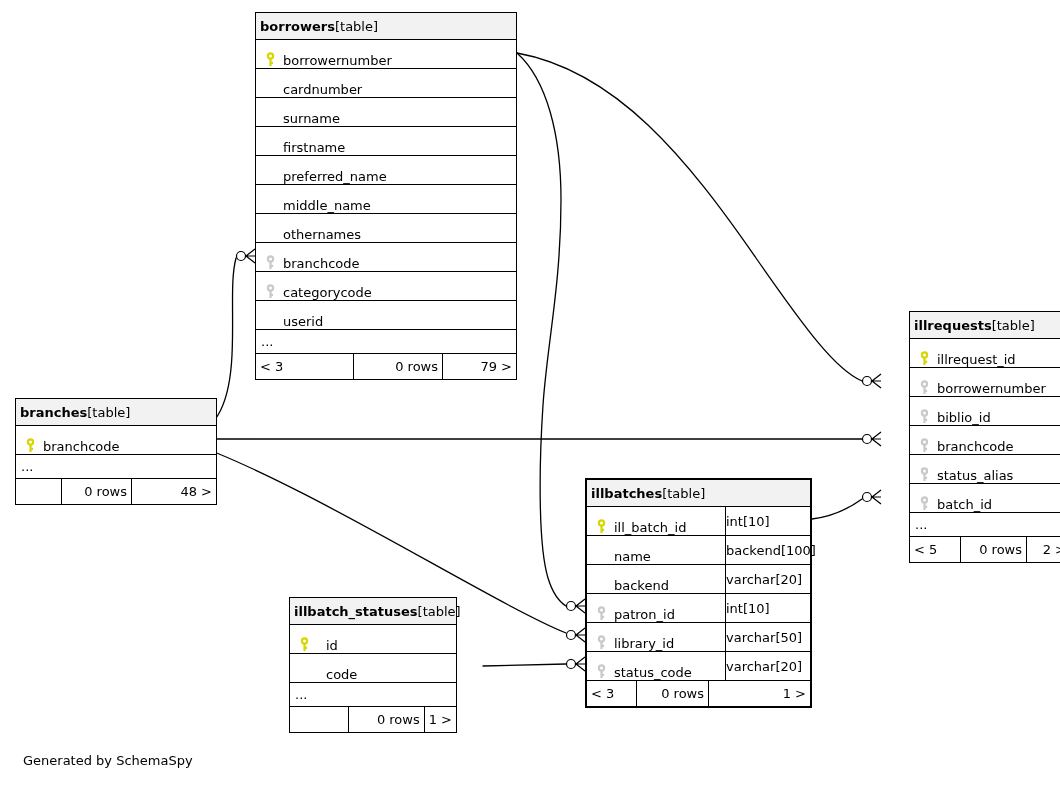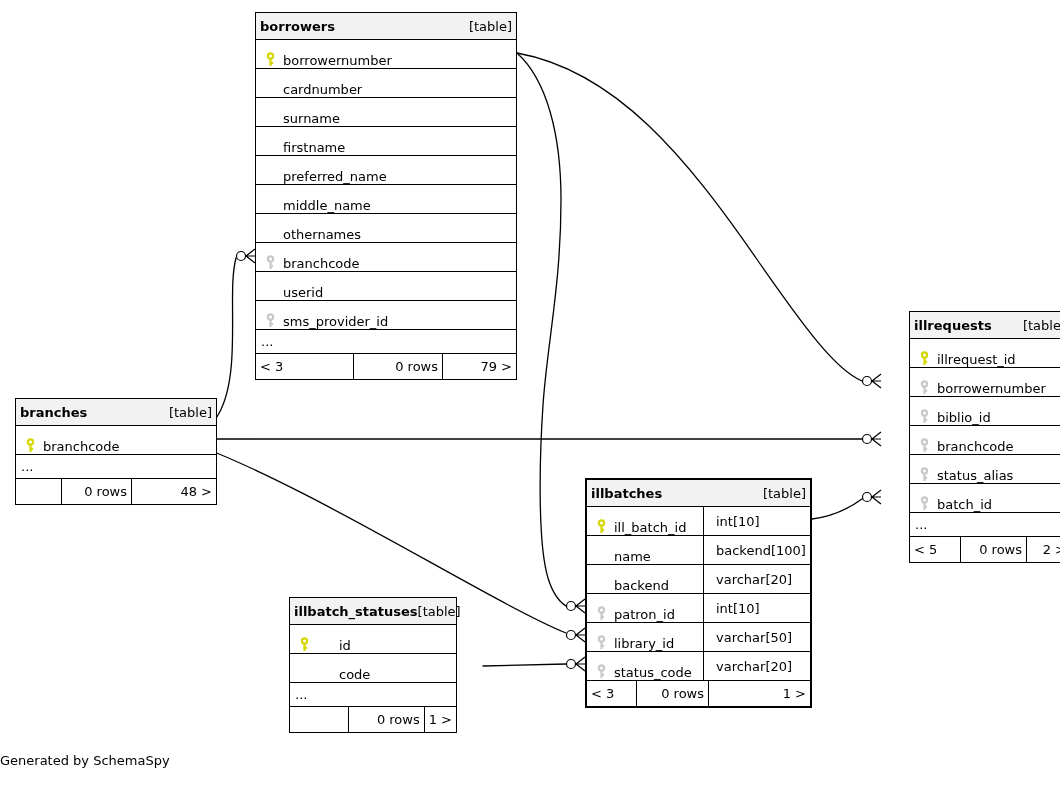--- a/index.html
+++ b/index.html
@@ -11,28 +11,28 @@
   }
   
   #connections{position:absolute;left:0;top:0;width:1060px;height:785px}
   #connections .conn{fill:none;stroke:var(--line,#000);stroke-width:1.3px;stroke-linecap:round}
   #connections .crow{fill:none;stroke:var(--line,#000);stroke-width:1.2px}
   #connections .dot{fill:#fff;stroke:var(--line,#000);stroke-width:1.2px}
 
   
   .tbl{position:absolute;background:#fff;border:1px solid #000}
   .tbl--thick{border-width:2.5px}
-  .hdr{height:27px;display:flex;align-items:center;justify-content:space-between;
+  .hdr{height:27px;display:flex;align-items:center;
        padding:0 4px;background:var(--hdr,#f2f2f2);border-bottom:1px solid #000;font-weight:bold}
   .badge{font-weight:normal}
   .row{height:29px;display:flex;align-items:flex-end;border-bottom:1px solid #000;background:#fff}
   .keyslot{flex:0 0 auto;width:16px;margin-left:6px;display:flex;justify-content:center;align-items:center}
   .colname{margin-left:5px;white-space:nowrap}
-  .coltype{flex:0 0 auto;margin-left:auto;width:107px;align-self:stretch;display:flex;
-           align-items:center;border-left:1px solid #000;padding-left:12px;white-space:nowrap}
+  .coltype{flex:0 0 auto;margin-left:auto;width:85px;align-self:stretch;display:flex;
+           align-items:center;border-left:1px solid #000;padding-left:0;white-space:nowrap}
   .more{height:24px;display:flex;align-items:center;padding-left:5px;border-bottom:1px solid #000}
   .nav{display:flex;height:25px;align-items:stretch}
   .nav span{display:flex;align-items:center;padding:0 4px;white-space:nowrap}
   .n-left{justify-content:flex-start;border-right:1px solid #000}
   .n-rows{justify-content:flex-end;border-right:1px solid #000}
   .n-right{justify-content:flex-end;flex:1}
 
   .key{display:block}
   .key circle,.key path{fill:none;stroke-width:2.2}
   .key--pk circle,.key--pk path{stroke:var(--pk,#d6d600)}
@@ -52,23 +52,23 @@
   #tbl-illrequests .n-rows{width:66px}
 
   #tbl-illbatches{left:585px;top:478px;width:227px}
   #tbl-illbatches .n-left{width:50px}
   #tbl-illbatches .n-rows{width:72px}
 
   #tbl-illbatch-statuses{left:289px;top:597px;width:168px}
   #tbl-illbatch-statuses .n-left{width:61px}
   #tbl-illbatch-statuses .n-rows{width:78px}
   #tbl-illbatch-statuses .hdr{padding-right:2px}
-  #tbl-illbatch-statuses .colname{margin-left:27px}
-
-  #footnote{position:absolute;left:0;top:753px;font-size:13px}
+  #tbl-illbatch-statuses .colname{margin-left:14px}
+
+  #footnote{position:absolute;left:23px;top:753px;font-size:13px}
 </style>
 </head>
 <body>
 
 <svg id="connections" viewBox="0 0 1060 785" xmlns="http://www.w3.org/2000/svg">
 
   <path class="conn" d="M517,53 C617,71 688,160 756,258 C806,330 836,370 862,381"></path>
   <circle class="dot" cx="867" cy="381" r="4.5"></circle>
   <path class="crow" d="M872,381 L881,374 M872,381 L881,381 M872,381 L881,388"></path>
 
@@ -138,31 +138,31 @@
   <div class="row">
     <span class="keyslot">
         <svg class="key key--fk" viewBox="0 0 11 16" width="11" height="16">
           <circle cx="5.5" cy="4" r="2.6"></circle>
           <path d="M5.5 6.6 V14 M5.5 10.8 h2.6"></path>
         </svg>
       </span>
     <span class="colname">branchcode</span>
   </div>
   <div class="row">
+    <span class="keyslot">
+        <svg class="key key--fk" viewBox="0 0 11 16" width="11" height="16">
+          <circle cx="5.5" cy="4" r="2.6"></circle>
+          <path d="M5.5 6.6 V14 M5.5 10.8 h2.6"></path>
+        </svg>
+      </span>
+    <span class="colname">categorycode</span>
+  </div>
+  <div class="row">
     <span class="keyslot"></span>
     <span class="colname">userid</span>
-  </div>
-  <div class="row">
-    <span class="keyslot">
-        <svg class="key key--fk" viewBox="0 0 11 16" width="11" height="16">
-          <circle cx="5.5" cy="4" r="2.6"></circle>
-          <path d="M5.5 6.6 V14 M5.5 10.8 h2.6"></path>
-        </svg>
-      </span>
-    <span class="colname">sms_provider_id</span>
   </div>
   <div class="more">...</div>
   <div class="nav">
     <span class="n-left">&lt; 3</span>
     <span class="n-rows">0 rows</span>
     <span class="n-right">79 &gt;</span>
   </div>
 </div>
 
 <div class="tbl" id="tbl-branches">

